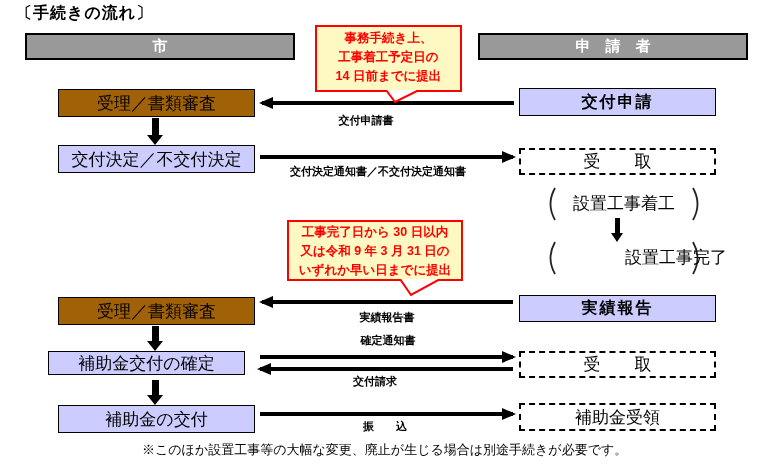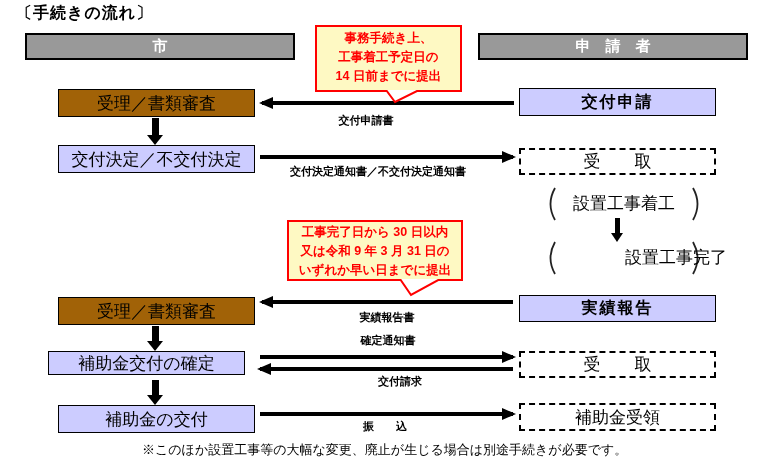--- a/index.html
+++ b/index.html
@@ -128,21 +128,21 @@
 
   <div class="albl" style="left:388px;top:333px;">確定通知書</div>
   <div class="harrow" style="left:258px;top:355px;width:257px;">
     <div class="hstem"></div>
       <div class="hhead-r"></div>
   </div>
   <div class="harrow" style="left:258px;top:367px;width:257px;">
     <div class="hstem"></div>
       <div class="hhead-l"></div>
   </div>
-  <div class="albl" style="left:400px;top:374px;">交付請求</div>
+  <div class="albl" style="left:375px;top:374px;">交付請求</div>
 
   <div class="harrow" style="left:258px;top:412px;width:257px;">
     <div class="hstem"></div>
       <div class="hhead-r"></div>
   </div>
   <div class="albl" style="left:385px;top:419px;">振　　込</div>
 
   <div class="note" style="left:142px;top:441px;">※このほか設置工事等の大幅な変更、廃止が生じる場合は別途手続きが必要です。</div>
 
 </div>

